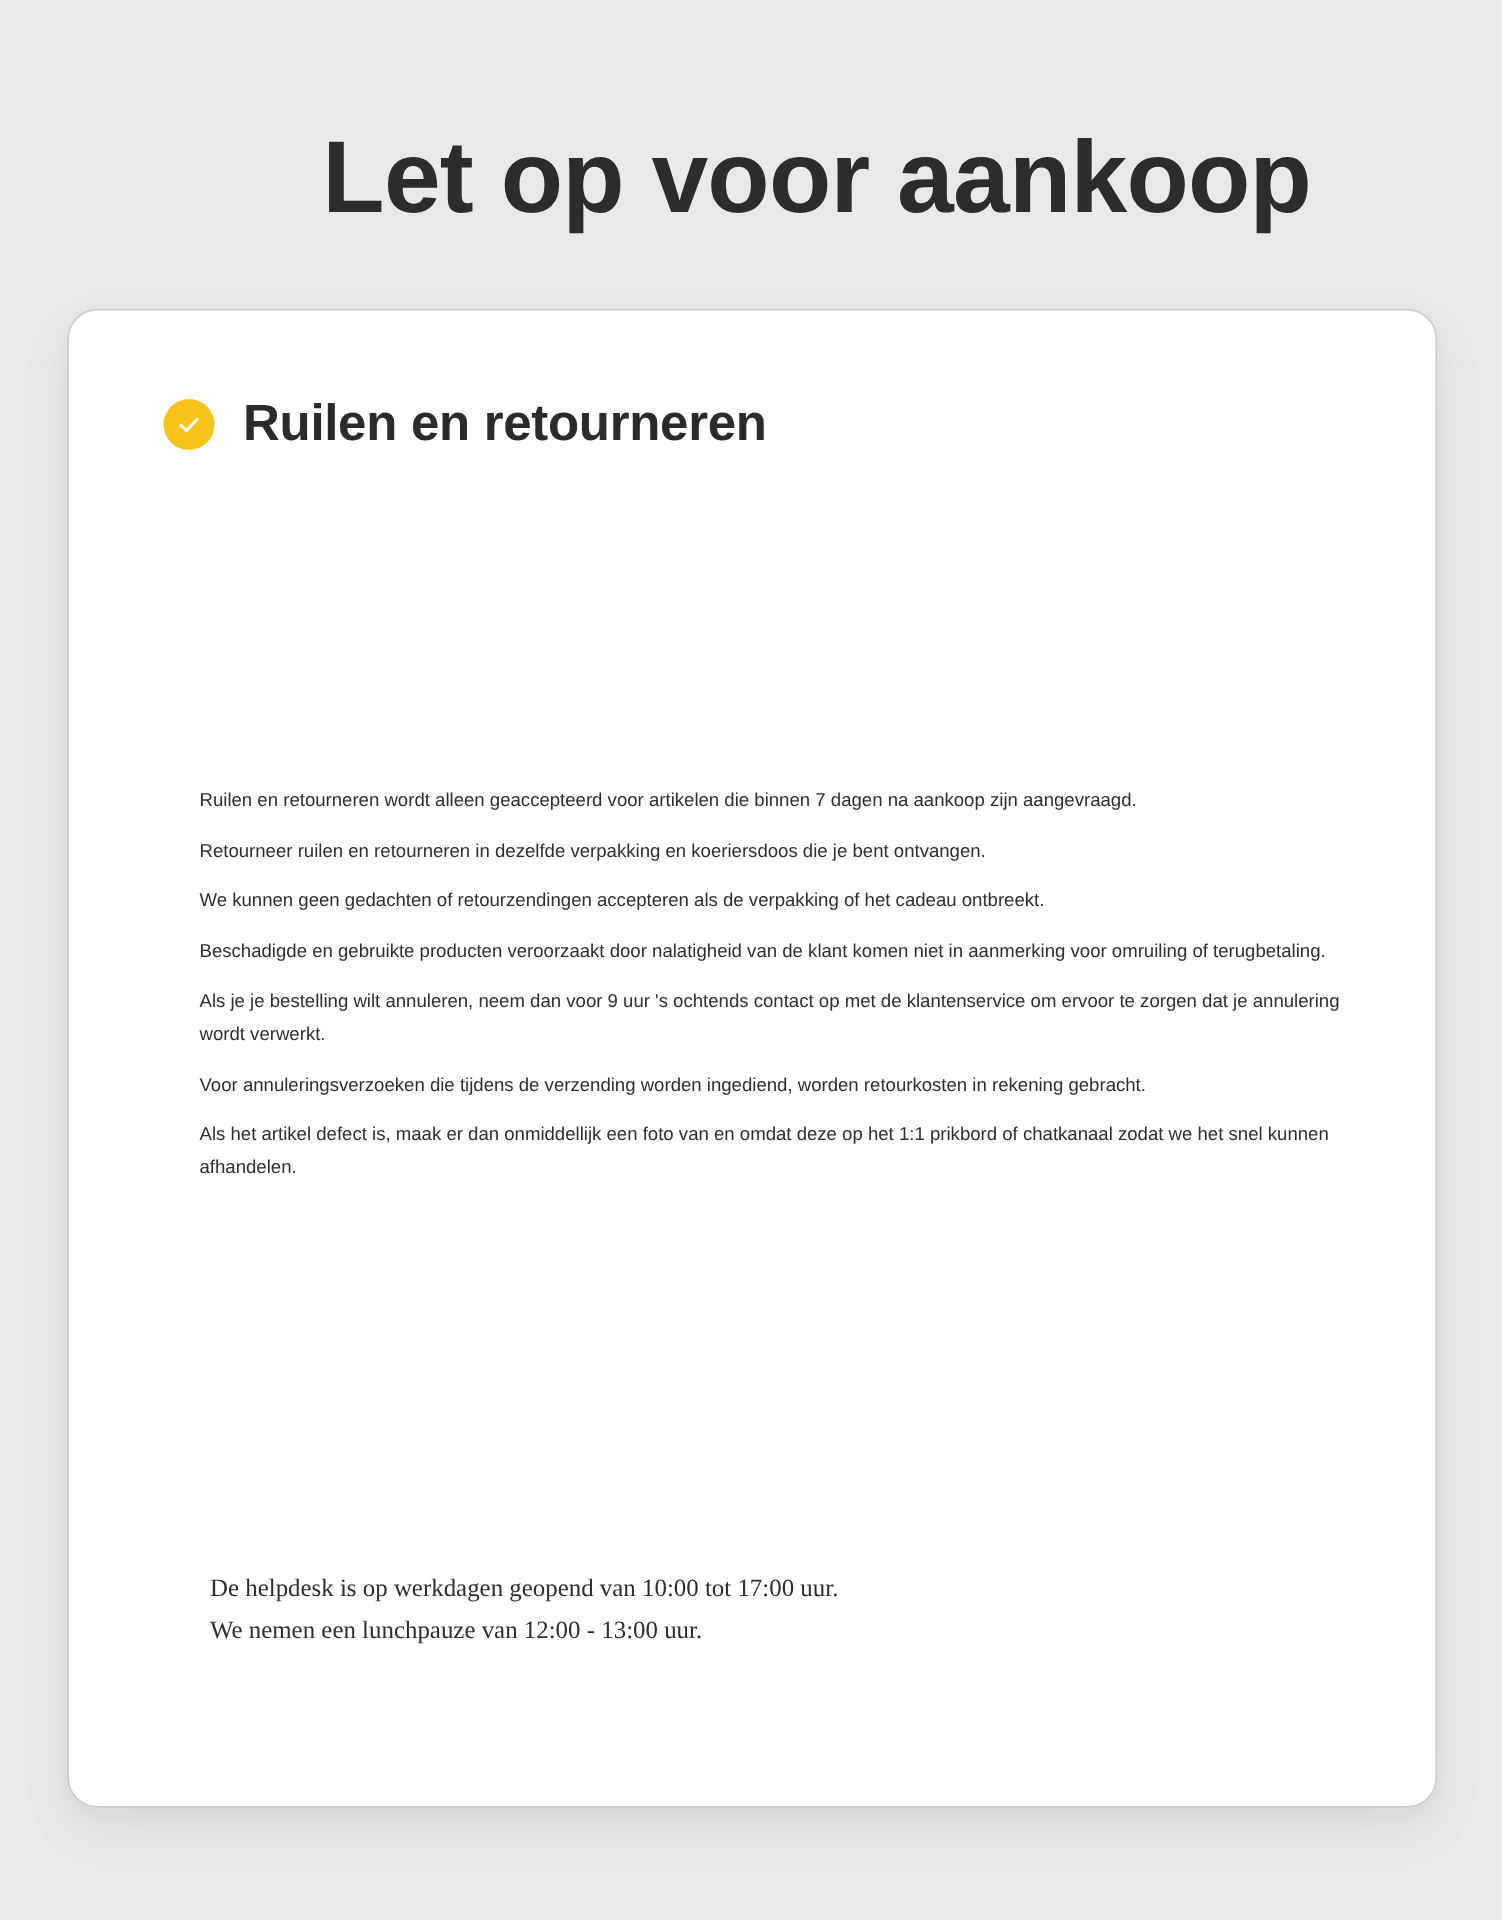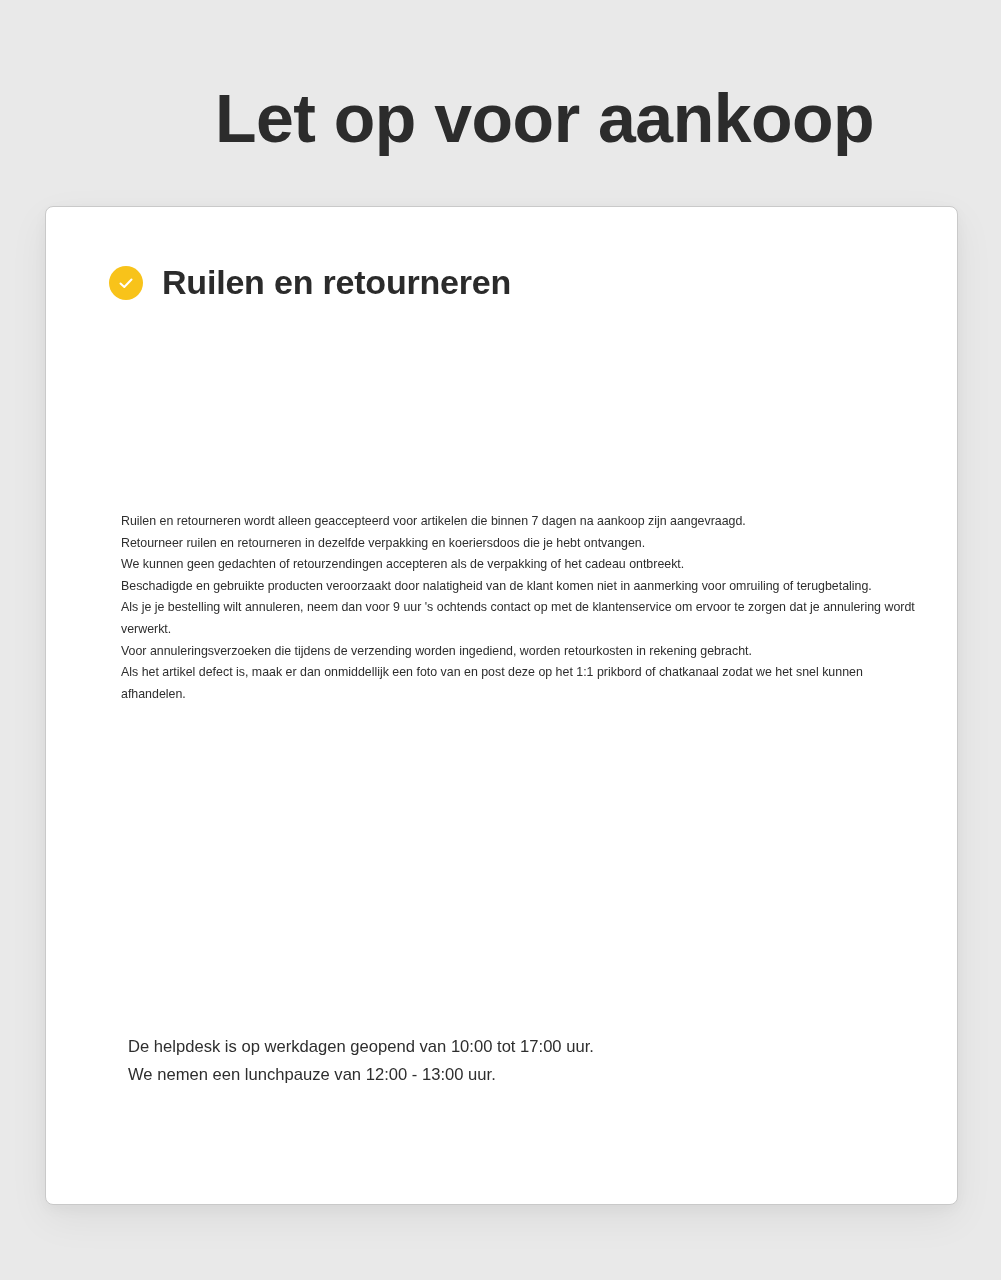--- a/index.html
+++ b/index.html
@@ -30,21 +30,21 @@
       padding-left: 44px;
     }
     .card {
       position: absolute;
       left: 45px;
       top: 206px;
       width: 911px;
       height: 997px;
       background: #ffffff;
       border: 1px solid #c9c9c9;
-      border-radius: 8px;
+      border-radius: 20px;
       box-shadow: 0 14px 40px rgba(0,0,0,0.06), 0 4px 14px rgba(0,0,0,0.04);
     }
     .section-heading {
       position: absolute;
       display: flex;
       align-items: center;
     }
     .check-icon {
       width: 34px;
       height: 34px;
@@ -75,33 +75,34 @@
       top: 304px;
       width: 800px;
       margin: 0;
       padding: 0;
       list-style: none;
       font-size: 12.4px;
       line-height: 21.6px;
       color: #2e2e2e;
     }
     .rules-list li {
-      margin: 0;
+      margin: 12px;
       padding: 0;
     }
     .help-list {
       position: absolute;
       left: 82px;
       top: 826px;
-      margin: 0;
+      margin: 12px;
       padding: 0;
       list-style: none;
       font-size: 16.6px;
       line-height: 28.4px;
       color: #2e2e2e;
+      font-family: Liberation Serif, serif;
     }
     .help-list li {
       margin: 0;
       padding: 0;
       white-space: nowrap;
     }
   </style>
 </head>
 <body>
 
@@ -113,26 +114,26 @@
     <span class="check-icon">
       <svg viewBox="0 0 20 20" fill="none" stroke="#ffffff" stroke-width="2" stroke-linecap="round" stroke-linejoin="round">
         <polyline points="4.5,10.5 8.3,14 15.5,6.5"></polyline>
       </svg>
     </span>
     <span class="heading-text">Ruilen en retourneren</span>
   </div>
 
   <ul class="rules-list">
     <li>Ruilen en retourneren wordt alleen geaccepteerd voor artikelen die binnen 7 dagen na aankoop zijn aangevraagd.</li>
-    <li>Retourneer ruilen en retourneren in dezelfde verpakking en koeriersdoos die je hebt ontvangen.</li>
+    <li>Retourneer ruilen en retourneren in dezelfde verpakking en koeriersdoos die je bent ontvangen.</li>
     <li>We kunnen geen gedachten of retourzendingen accepteren als de verpakking of het cadeau ontbreekt.</li>
     <li>Beschadigde en gebruikte producten veroorzaakt door nalatigheid van de klant komen niet in aanmerking voor omruiling of terugbetaling.</li>
     <li>Als je je bestelling wilt annuleren, neem dan voor 9 uur 's ochtends contact op met de klantenservice om ervoor te zorgen dat je annulering wordt verwerkt.</li>
     <li>Voor annuleringsverzoeken die tijdens de verzending worden ingediend, worden retourkosten in rekening gebracht.</li>
-    <li>Als het artikel defect is, maak er dan onmiddellijk een foto van en post deze op het 1:1 prikbord of chatkanaal zodat we het snel kunnen afhandelen.</li>
+    <li>Als het artikel defect is, maak er dan onmiddellijk een foto van en omdat deze op het 1:1 prikbord of chatkanaal zodat we het snel kunnen afhandelen.</li>
   </ul>
 
 
   <ul class="help-list">
     <li>De helpdesk is op werkdagen geopend van 10:00 tot 17:00 uur.</li>
     <li>We nemen een lunchpauze van 12:00 - 13:00 uur.</li>
   </ul>
 
 </div>
 

